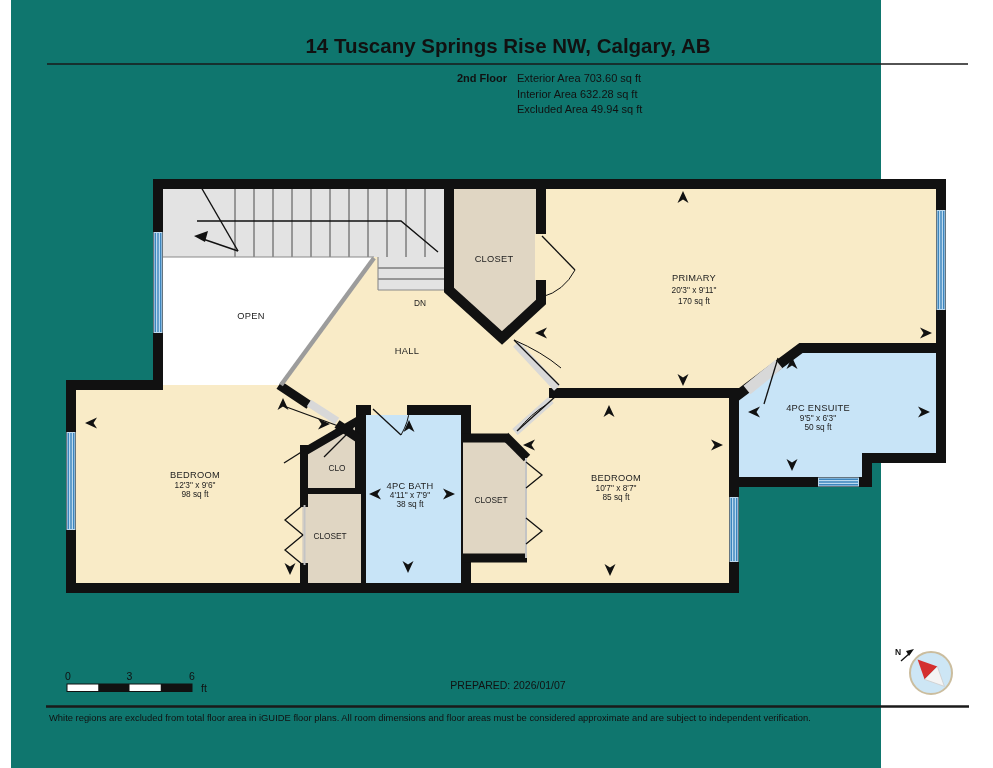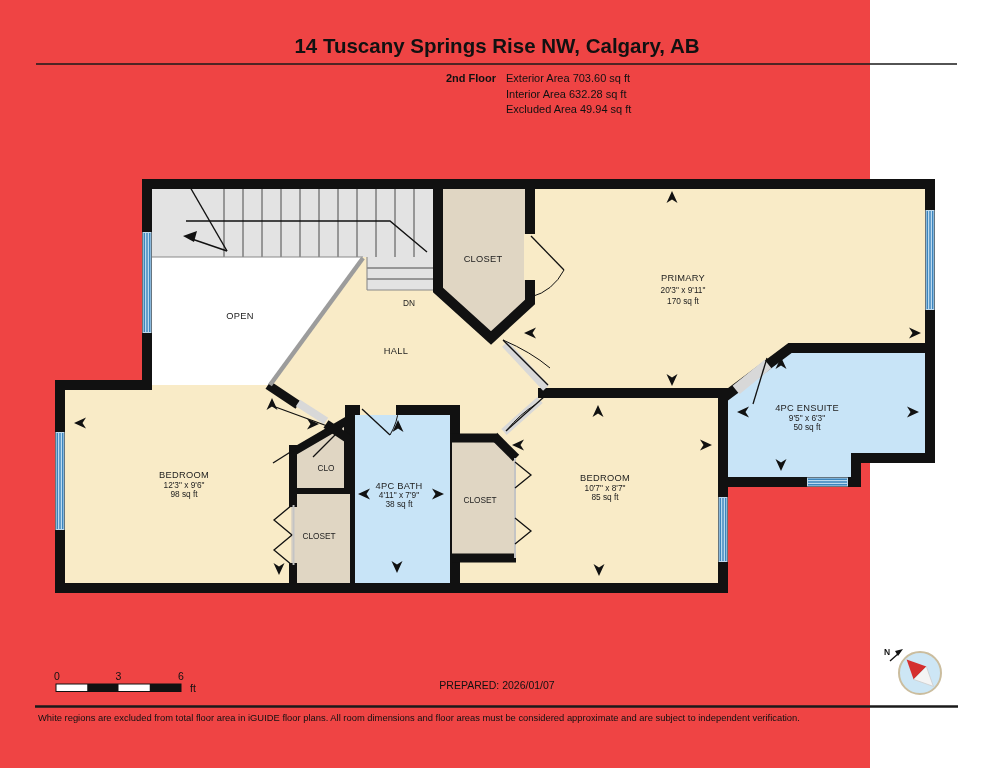--- a/index.html
+++ b/index.html
@@ -1,16 +1,16 @@
 <!DOCTYPE html>
 <html><head>
 <meta charset="utf-8">
 <style>
   html,body{margin:0;padding:0;background:#fff;}
-  .page{width:870px;height:768px;position:relative;background:#ef4444;}
+  .page{width:870px;height:768px;position:relative;background:#0f766e;margin-left:11px;}
   svg{display:block;}
   text{font-family:"Liberation Sans",sans-serif;fill:#222;}
   .t-title{font-size:20.5px;font-weight:bold;fill:#111;}
   .t-stat{font-size:11px;fill:#111;}
   .t-statb{font-size:11px;font-weight:bold;fill:#111;}
   .t-name{font-size:9.3px;letter-spacing:.25px;}
   .t-dim{font-size:8.3px;}
   .t-small{font-size:10.5px;fill:#111;}
   .t-foot{font-size:9.4px;fill:#111;}
   .t-n{font-size:8.5px;font-weight:bold;fill:#111;}

